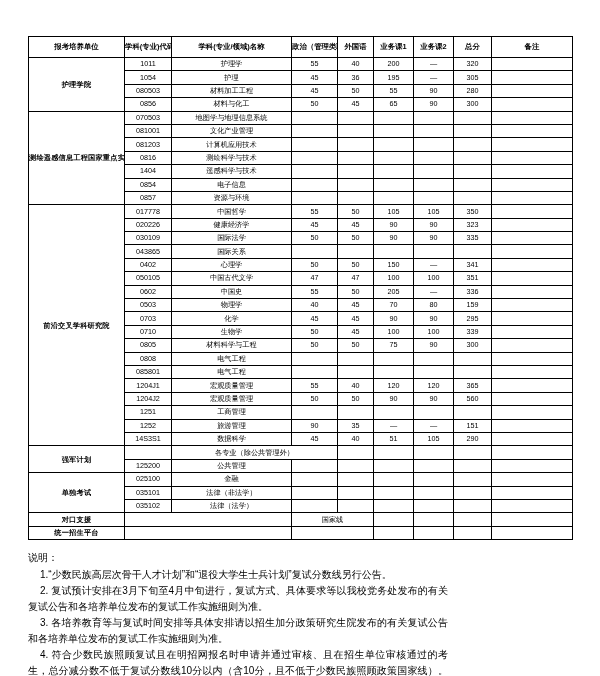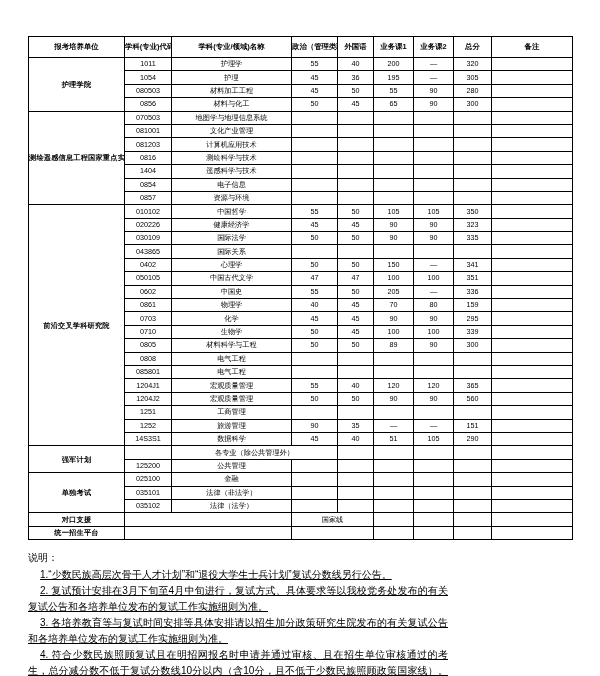--- a/index.html
+++ b/index.html
@@ -71,21 +71,20 @@
     font-size: 10px;
     line-height: 1.55;
     text-align: justify;
   }
   .notes .note-line {
     margin: 0 0 1px 0;
     text-indent: 0;
   }
   .notes .note-indent {
     text-indent: 12px;
-    text-decoration: underline;
   }
 </style>
 </head>
 <body>
 
 <div class="page">
 
   <table class="score-table">
     <colgroup>
       <col class="col-unit">
@@ -219,21 +218,21 @@
           <td>资源与环境</td>
           <td></td>
           <td></td>
           <td></td>
           <td></td>
           <td></td>
           <td></td>
         </tr>
         <tr>
           <td class="unit-cell two-line" rowspan="18">前沿交叉学科研究院</td>
-          <td>010102</td>
+          <td>017778</td>
           <td>中国哲学</td>
           <td>55</td>
           <td>50</td>
           <td>105</td>
           <td>105</td>
           <td>350</td>
           <td></td>
         </tr>
         <tr>
           <td>020226</td>
@@ -289,21 +288,21 @@
           <td>0602</td>
           <td>中国史</td>
           <td>55</td>
           <td>50</td>
           <td>205</td>
           <td>—</td>
           <td>336</td>
           <td></td>
         </tr>
         <tr>
-          <td>0861</td>
+          <td>0503</td>
           <td>物理学</td>
           <td>40</td>
           <td>45</td>
           <td>70</td>
           <td>80</td>
           <td>159</td>
           <td></td>
         </tr>
         <tr>
           <td>0703</td>
@@ -323,21 +322,21 @@
           <td>100</td>
           <td>100</td>
           <td>339</td>
           <td></td>
         </tr>
         <tr>
           <td>0805</td>
           <td>材料科学与工程</td>
           <td>50</td>
           <td>50</td>
-          <td>89</td>
+          <td>75</td>
           <td>90</td>
           <td>300</td>
           <td></td>
         </tr>
         <tr>
           <td>0808</td>
           <td>电气工程</td>
           <td></td>
           <td></td>
           <td></td>

